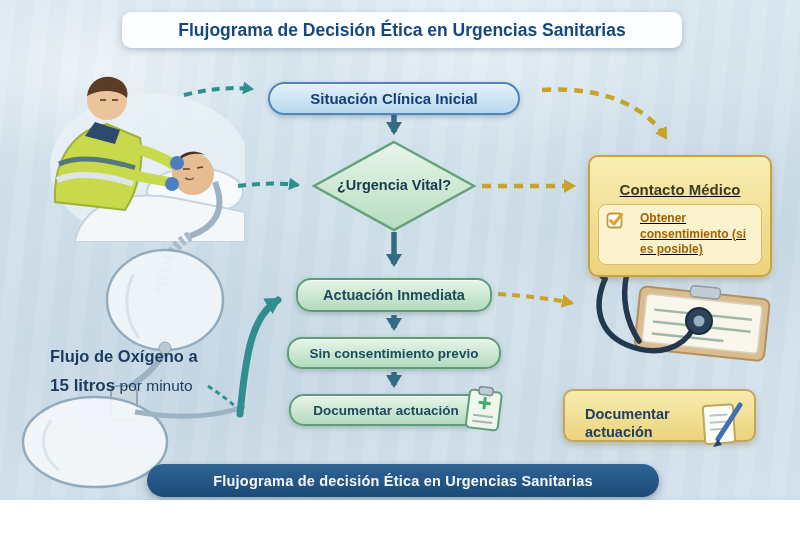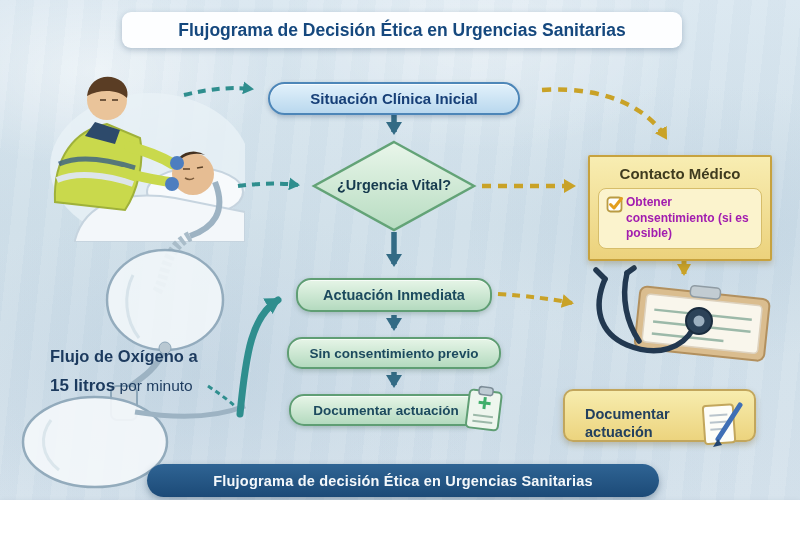--- a/index.html
+++ b/index.html
@@ -35,29 +35,30 @@
     background:linear-gradient(180deg,#e6f5e7,#b4dabf); border:2px solid #5f9e74; border-radius:15px;
     color:#1c4a5e; font-size:13.5px; box-shadow:inset 0 1px 0 rgba(255,255,255,.65), 0 2px 5px rgba(40,80,60,.25);
   }
   .n-start { left:268px; top:74px; width:252px; height:33px; }
   .n-immediate { left:296px; top:278px; width:196px; height:34px; font-size:14.5px; }
   .n-noconsent { left:287px; top:337px; width:214px; height:32px; }
   .n-document { left:289px; top:394px; width:194px; height:32px; }
   .diamond-label { left:318px; top:177px; width:152px; text-align:center; font-weight:bold; font-size:14.5px; color:#163a4e; }
 
   .contact-box {
-    left:588px; top:155px; width:184px; box-sizing:border-box; padding:8px 8px 10px;
-    background:linear-gradient(180deg,#f8edb2,#ecd27c); border:2px solid #c7a23e; border-radius:2px;
+    left:588px; top:155px; width:184px; box-sizing:border-box; padding:24px 8px 10px;
+    background:linear-gradient(180deg,#f8edb2,#ecd27c); border:2px solid #c7a23e; border-radius:10px;
     box-shadow:0 3px 6px rgba(120,100,40,.32);
+    text-decoration:underline;
   }
   .contact-title { text-align:center; font-weight:bold; font-size:15px; color:#3f3b1f; margin-bottom:6px; }
   .contact-note {
-    display:flex; gap:2px; align-items:flex-start;
+    display:flex; gap:16px; align-items:flex-start;
     background:#fbf3cd; border:1.5px solid #d6bd6a; border-radius:8px; padding:6px 7px;
-    font-size:12px; font-weight:bold; color:#a21caf; line-height:1.3;
+    font-size:12px; font-weight:bold; color:#a16207; line-height:1.3;
   }
   .checkbox-ic { flex:0 0 18px; }
 
   .side-doc {
     left:563px; top:389px; width:193px; height:53px; box-sizing:border-box;
     background:linear-gradient(180deg,#f7ecae,#ecd47e); border:2px solid #c2a65c; border-radius:10px;
     box-shadow:0 3px 6px rgba(120,100,40,.32);
     display:flex; align-items:center; padding:16px 8px 0 20px;
   }
   .side-doc-text { flex:1; font-weight:bold; font-size:14.5px; color:#23405e; line-height:1.2; }

